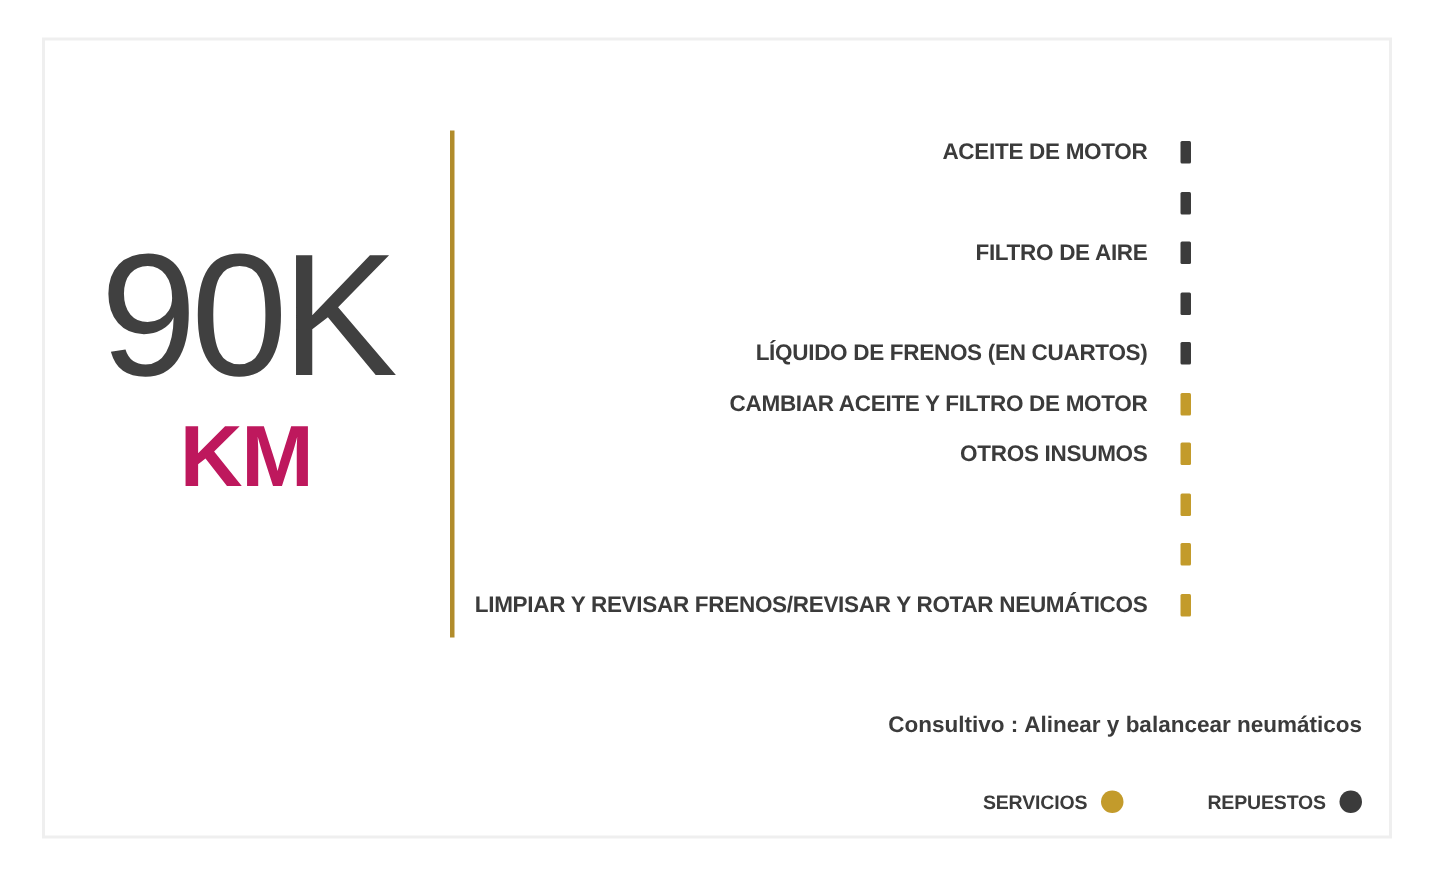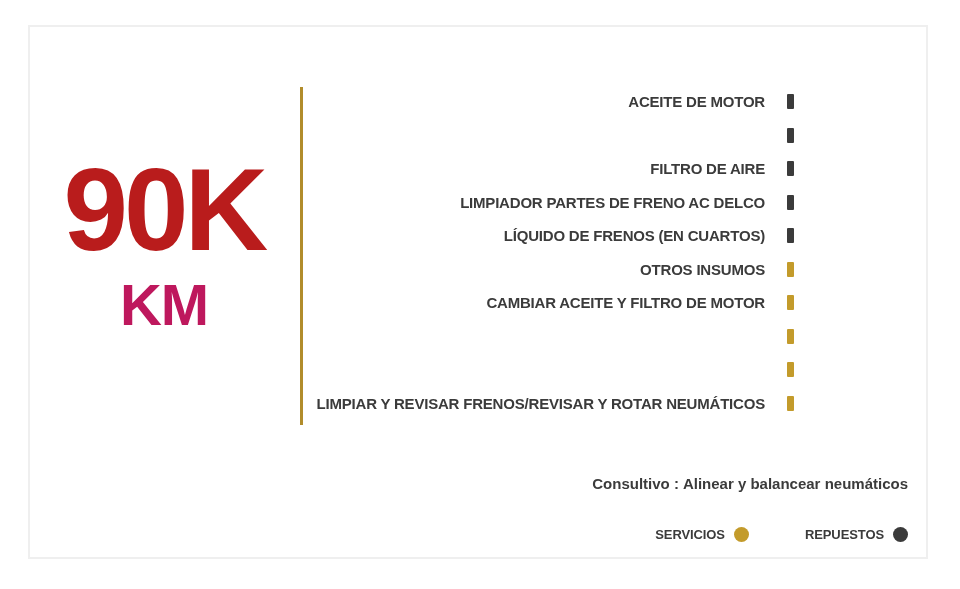--- a/index.html
+++ b/index.html
@@ -28,24 +28,24 @@
   
   .milestone {
     position: absolute;
     left: 20px;
     top: 125px;
     width: 228px;
     text-align: center;
   }
   .milestone-value {
     font-size: 116px;
-    font-weight: 700;
+    font-weight: 400;
     letter-spacing: -4px;
     line-height: 1;
-    color: #b91c1c;
+    color: #404040;
   }
   .milestone-unit {
     margin-top: 8px;
     font-size: 58px;
     font-weight: 700;
     letter-spacing: -1px;
     line-height: 1;
     color: #be185d;
   }
   
@@ -147,33 +147,32 @@
           <span class="item-marker repuestos"></span>
         </div>
         <div class="item-row">
           <span class="item-marker repuestos"></span>
         </div>
         <div class="item-row">
           <span class="item-label">FILTRO DE AIRE</span>
           <span class="item-marker repuestos"></span>
         </div>
         <div class="item-row">
-          <span class="item-label">LIMPIADOR PARTES DE FRENO AC DELCO</span>
           <span class="item-marker repuestos"></span>
         </div>
         <div class="item-row">
           <span class="item-label">LÍQUIDO DE FRENOS (EN CUARTOS)</span>
           <span class="item-marker repuestos"></span>
         </div>
         <div class="item-row">
+          <span class="item-label">CAMBIAR ACEITE Y FILTRO DE MOTOR</span>
+          <span class="item-marker servicios"></span>
+        </div>
+        <div class="item-row">
           <span class="item-label">OTROS INSUMOS</span>
-          <span class="item-marker servicios"></span>
-        </div>
-        <div class="item-row">
-          <span class="item-label">CAMBIAR ACEITE Y FILTRO DE MOTOR</span>
           <span class="item-marker servicios"></span>
         </div>
         <div class="item-row">
           <span class="item-marker servicios"></span>
         </div>
         <div class="item-row">
           <span class="item-marker servicios"></span>
         </div>
         <div class="item-row">
           <span class="item-label">LIMPIAR Y REVISAR FRENOS/REVISAR Y ROTAR NEUMÁTICOS</span>

